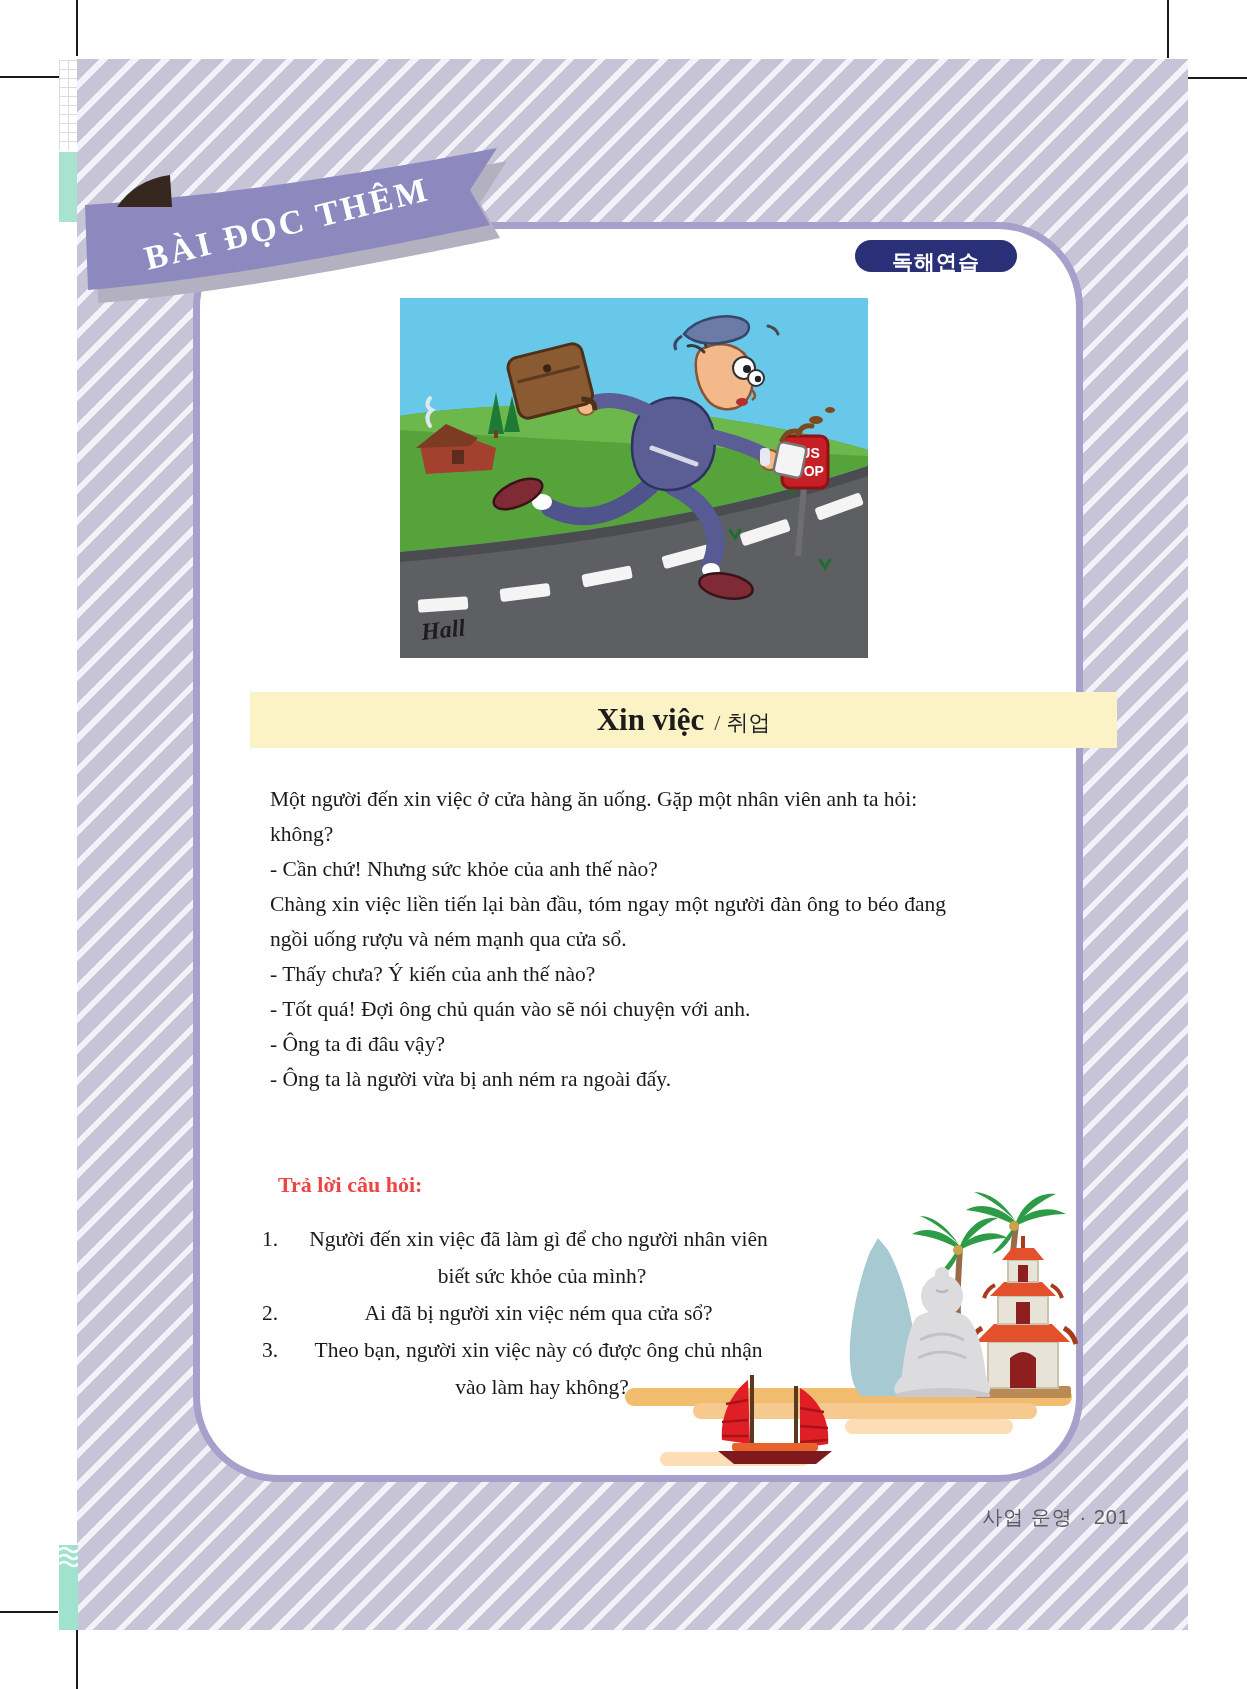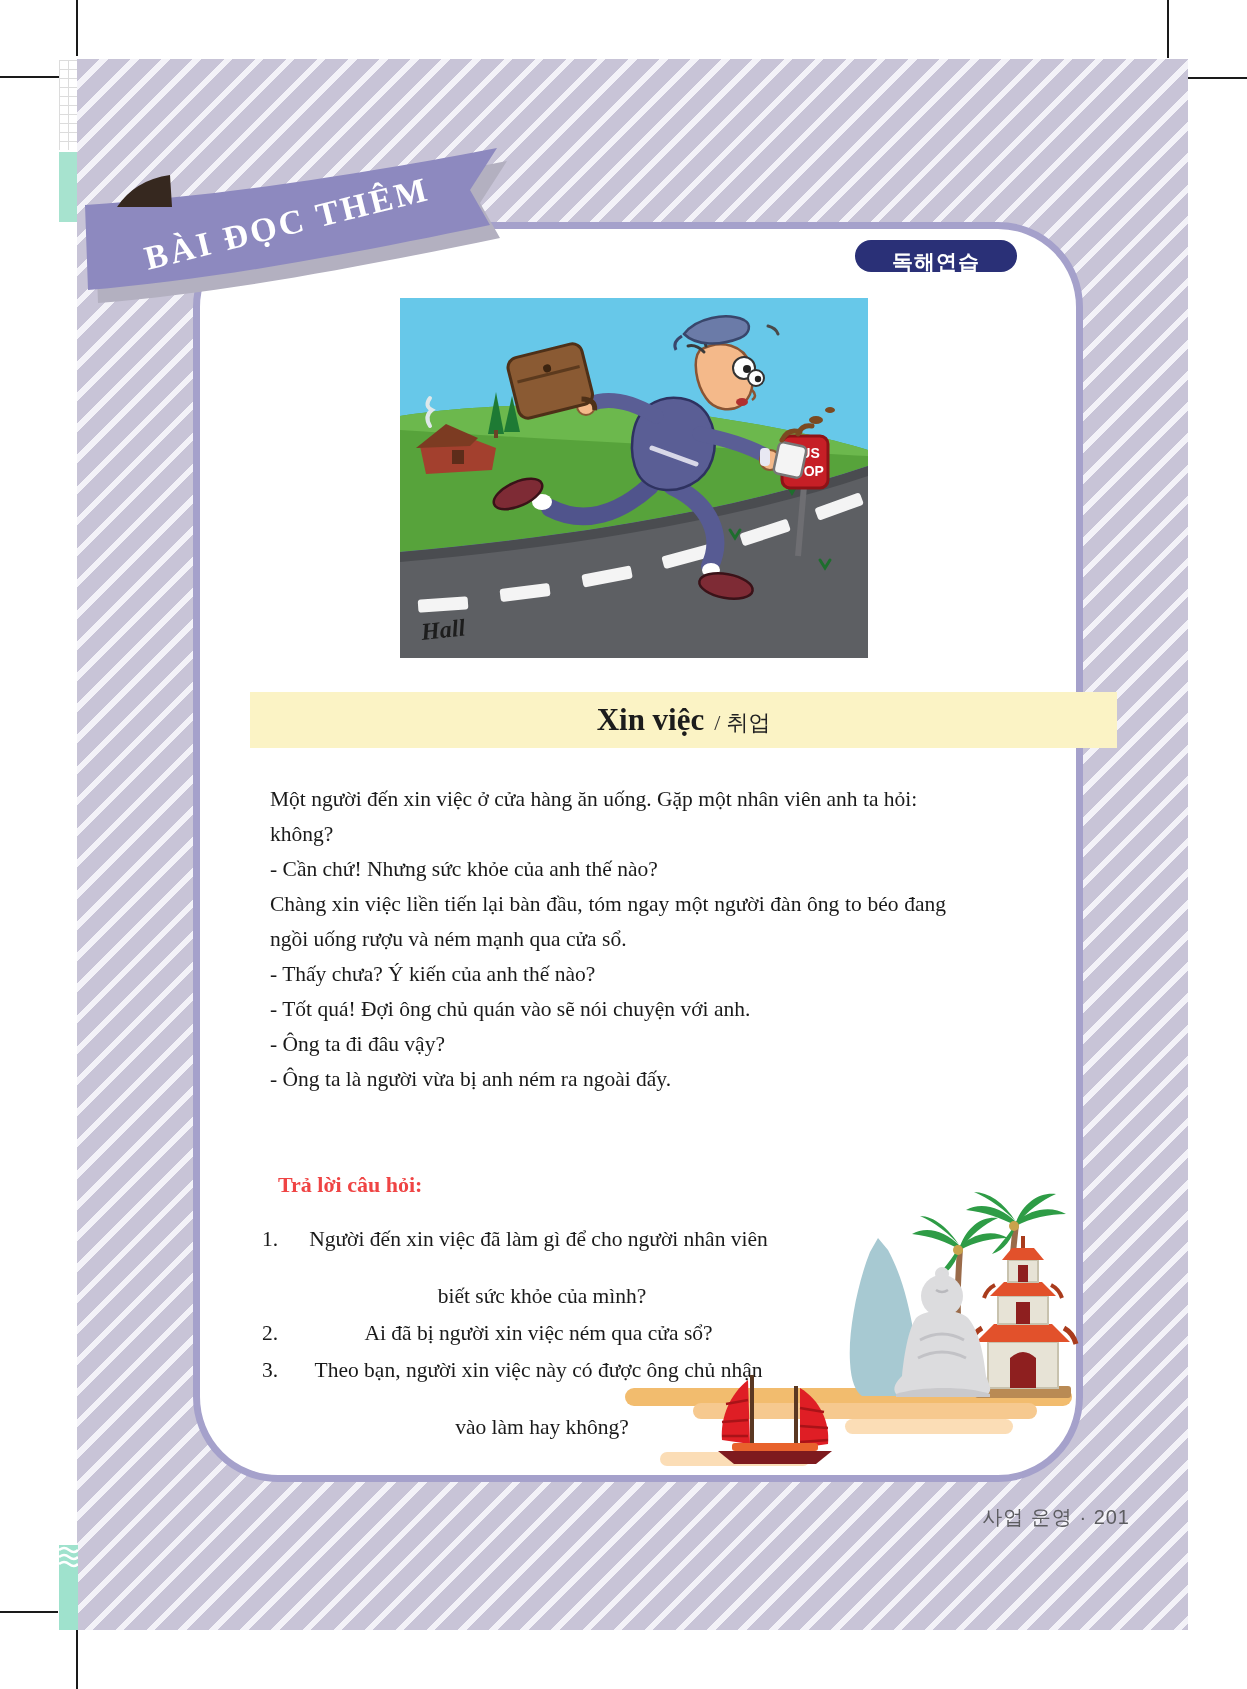--- a/index.html
+++ b/index.html
@@ -65,21 +65,21 @@
   .story .line { height:35px; white-space:nowrap; }
   .story .line.j { white-space:normal; text-align:justify; text-align-last:justify; }
 
   .q-heading { position:absolute; left:262px; top:1172px; font-size:22px; font-weight:bold; color:#ef4444;margin-left:16px; }
 
   .questions { position:absolute; left:262px; top:1221px; width:520px;
                font-size:21.5px; line-height:37px; color:#1a1a1a; }
   .q-item { display:flex; }
   .q-num { width:33px; flex:0 0 33px; }
   .q-lines { flex:1;text-align:center; }
-  .q-lines .ql2 { padding-left:7px;margin-top:20px; }
+  .q-lines .ql2 { padding-left:7px; }
 
   
   #viet { position:absolute; left:620px; top:1190px; width:460px; height:285px; }
 
   
   .footer {
     position:absolute; left:860px; top:1504px; width:270px; text-align:right;
     font-family:"Liberation Sans","DejaVu Sans",sans-serif;
     font-size:20px; color:#5c5c60; letter-spacing:1px;
   }

